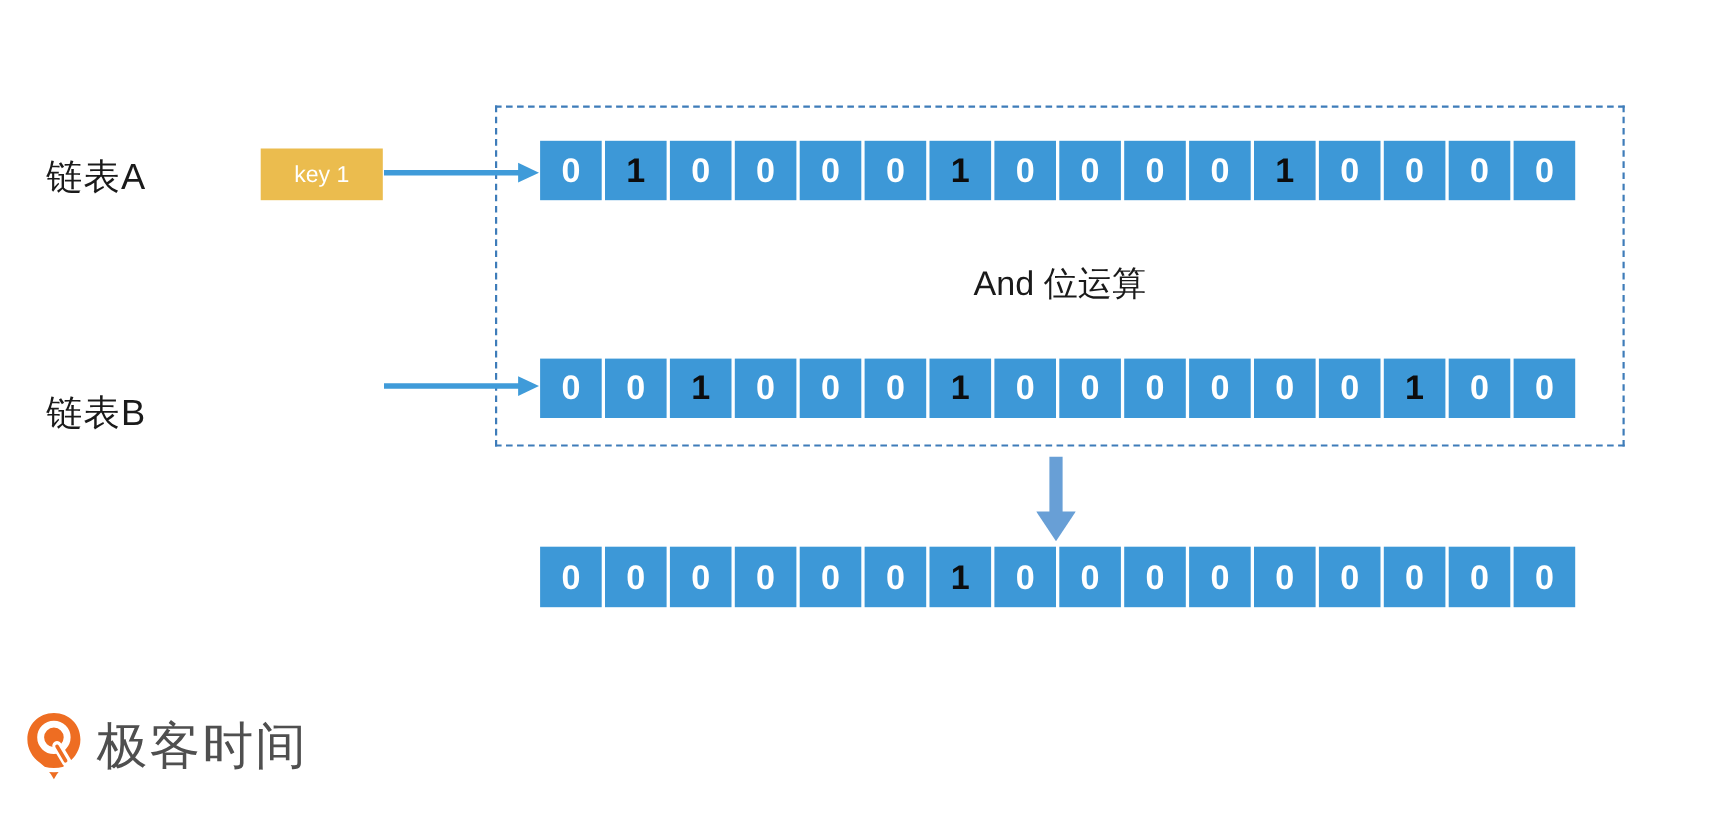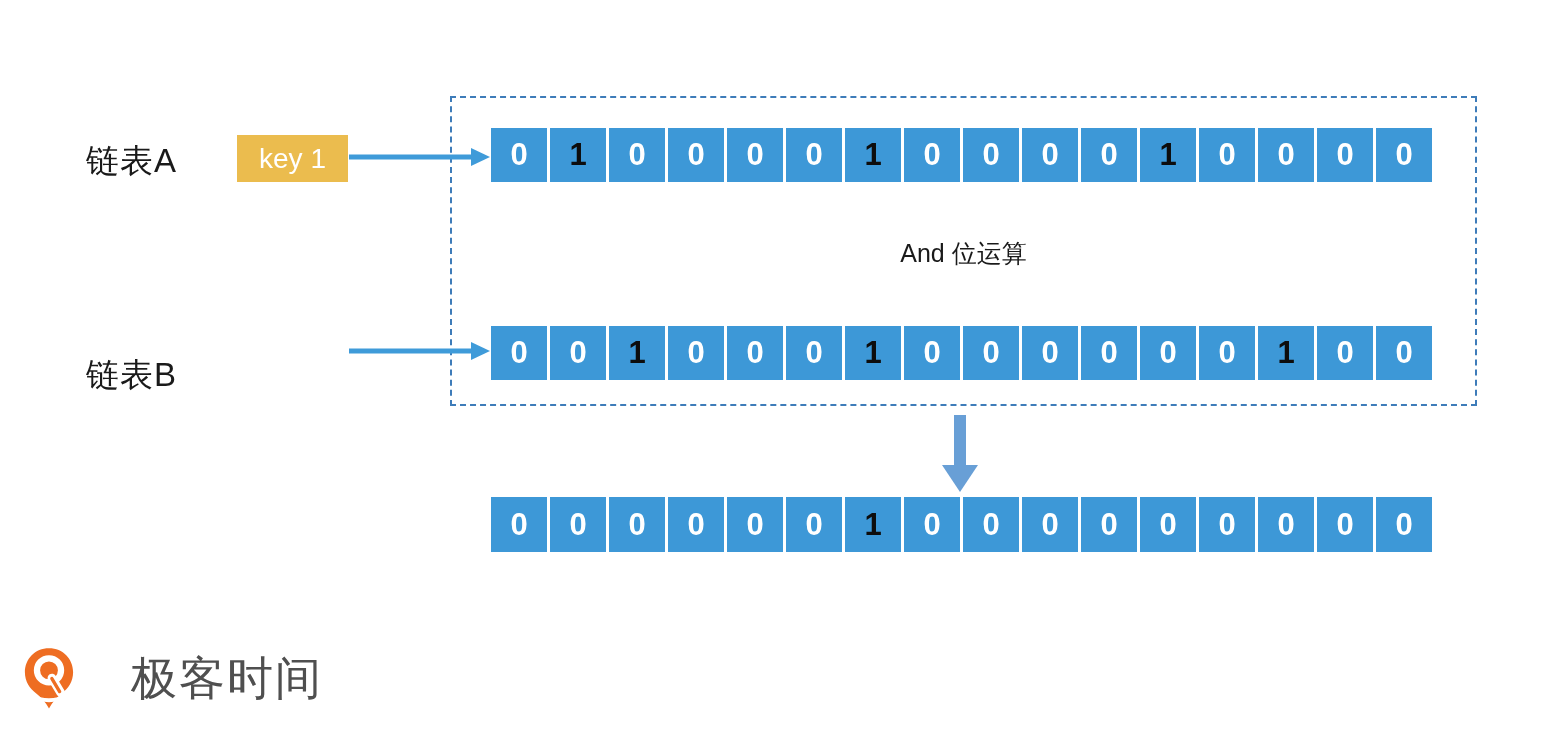--- a/index.html
+++ b/index.html
@@ -21,32 +21,31 @@
     width: 1027px; height: 310px;
     border: 2px dashed var(--color-dotted_border, #3e7cb9);
   }
   .row-label {
     position: absolute;
     left: 42px;
     font-size: 33px;
     letter-spacing: 1px;
     color: var(--color-text, #1a1a1a);
     white-space: nowrap;
-    margin-left: 44px;
   }
   .row-label.a { top: 139px; }
   .row-label.b { top: 353px; }
   .row-label.result { left: 40px; top: 506px; font-size: 34px; }
   .key-box {
     position: absolute;
     left: 237px;
     width: 111px; height: 47px;
     background: var(--color-key_box, #ebbc4e);
     color: #ffffff;
-    font-size: 28px;
+    font-size: 21px;
     display: flex; align-items: center; justify-content: center;
     white-space: nowrap;
   }
   .key-box.k1 { top: 135px; }
   .key-box.k2 { top: 329px; }
   .h-arrow { position: absolute; left: 349px; width: 142px; height: 20px; z-index: 2; }
   .h-arrow.a1 { top: 147px; }
   .h-arrow.a2 { top: 341px; }
   .h-arrow line { stroke: var(--color-arrow, #3f9bd9); stroke-width: 5; }
   .h-arrow polygon { fill: var(--color-arrow, #3f9bd9); }
@@ -67,30 +66,30 @@
     font-weight: bold;
     font-size: 31px;
     display: flex; align-items: center; justify-content: center;
   }
   .bit-cell.one { color: #0d0d0d; }
   .op-label {
     position: absolute;
     left: 450px; top: 237px;
     width: 1027px;
     text-align: center;
-    font-size: 25px;
+    font-size: 31px;
     color: var(--color-text, #1a1a1a);
     white-space: nowrap;
   }
   .down-arrow { position: absolute; left: 942px; top: 415px; width: 36px; height: 78px; }
   .down-arrow rect, .down-arrow polygon { fill: var(--color-down_arrow, #689fd6); }
   .logo {
     position: absolute;
     left: 22px; top: 646px;
-    display: flex; align-items: center; gap: 43px;
+    display: flex; align-items: center;
   }
   .logo-icon { width: 54px; height: 66px; display: block; }
   .logo-text {
     margin-left: 12px;
     font-size: 46px;
     letter-spacing: 2px;
     color: var(--color-logo_text, #4f4f4f);
     white-space: nowrap;
   }
 </style>

